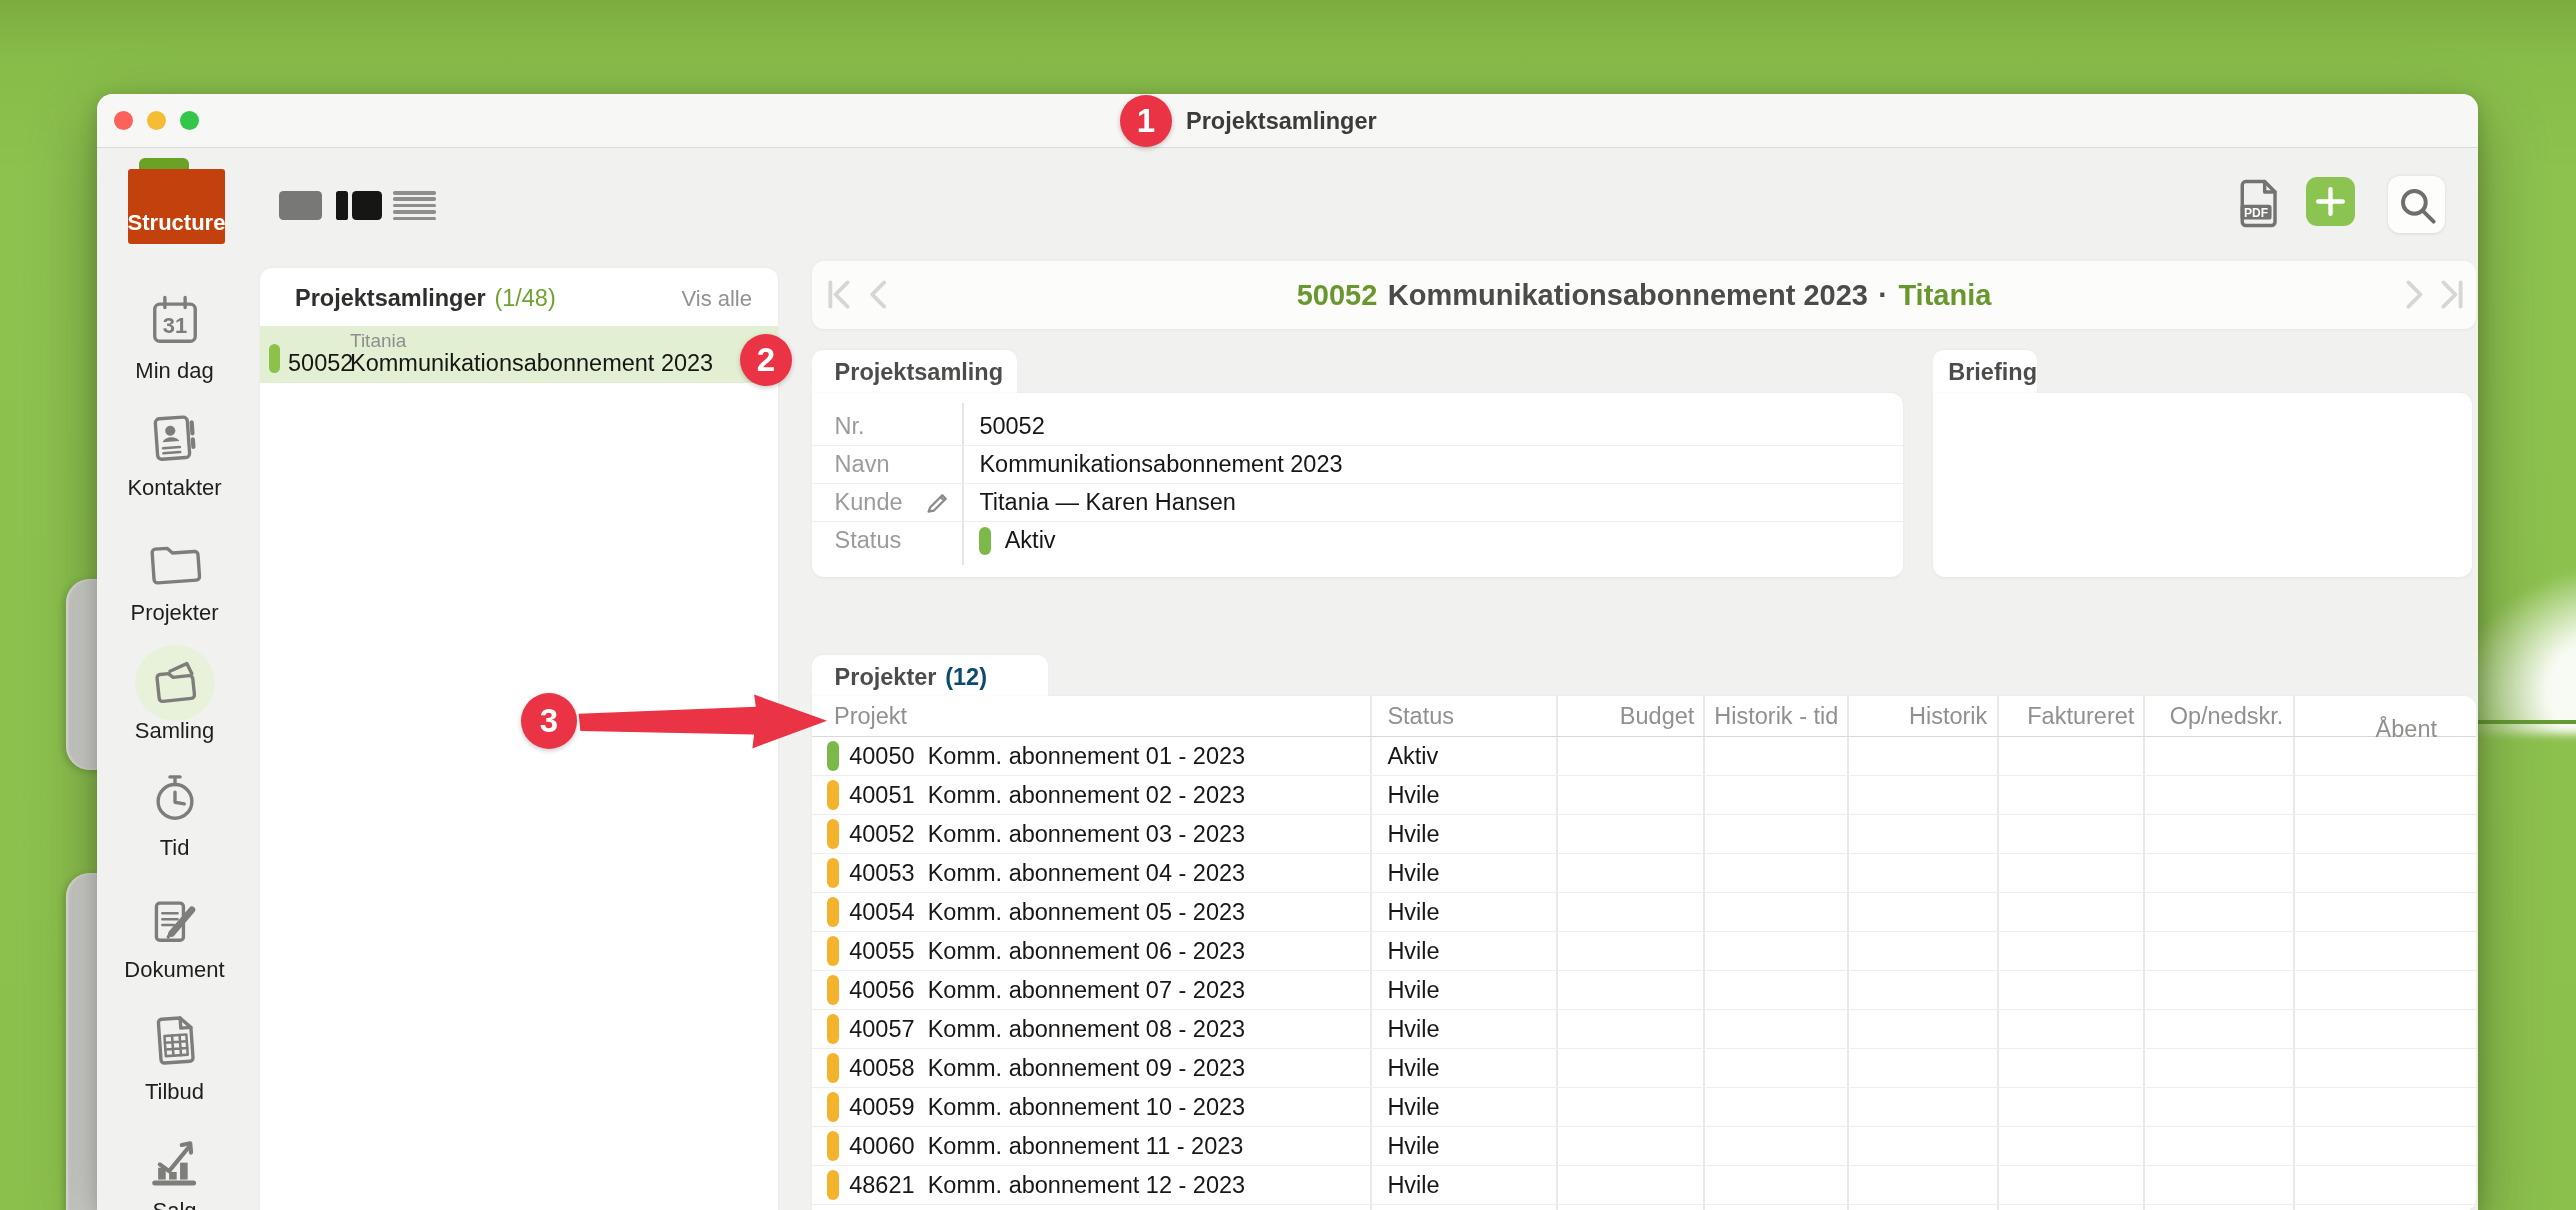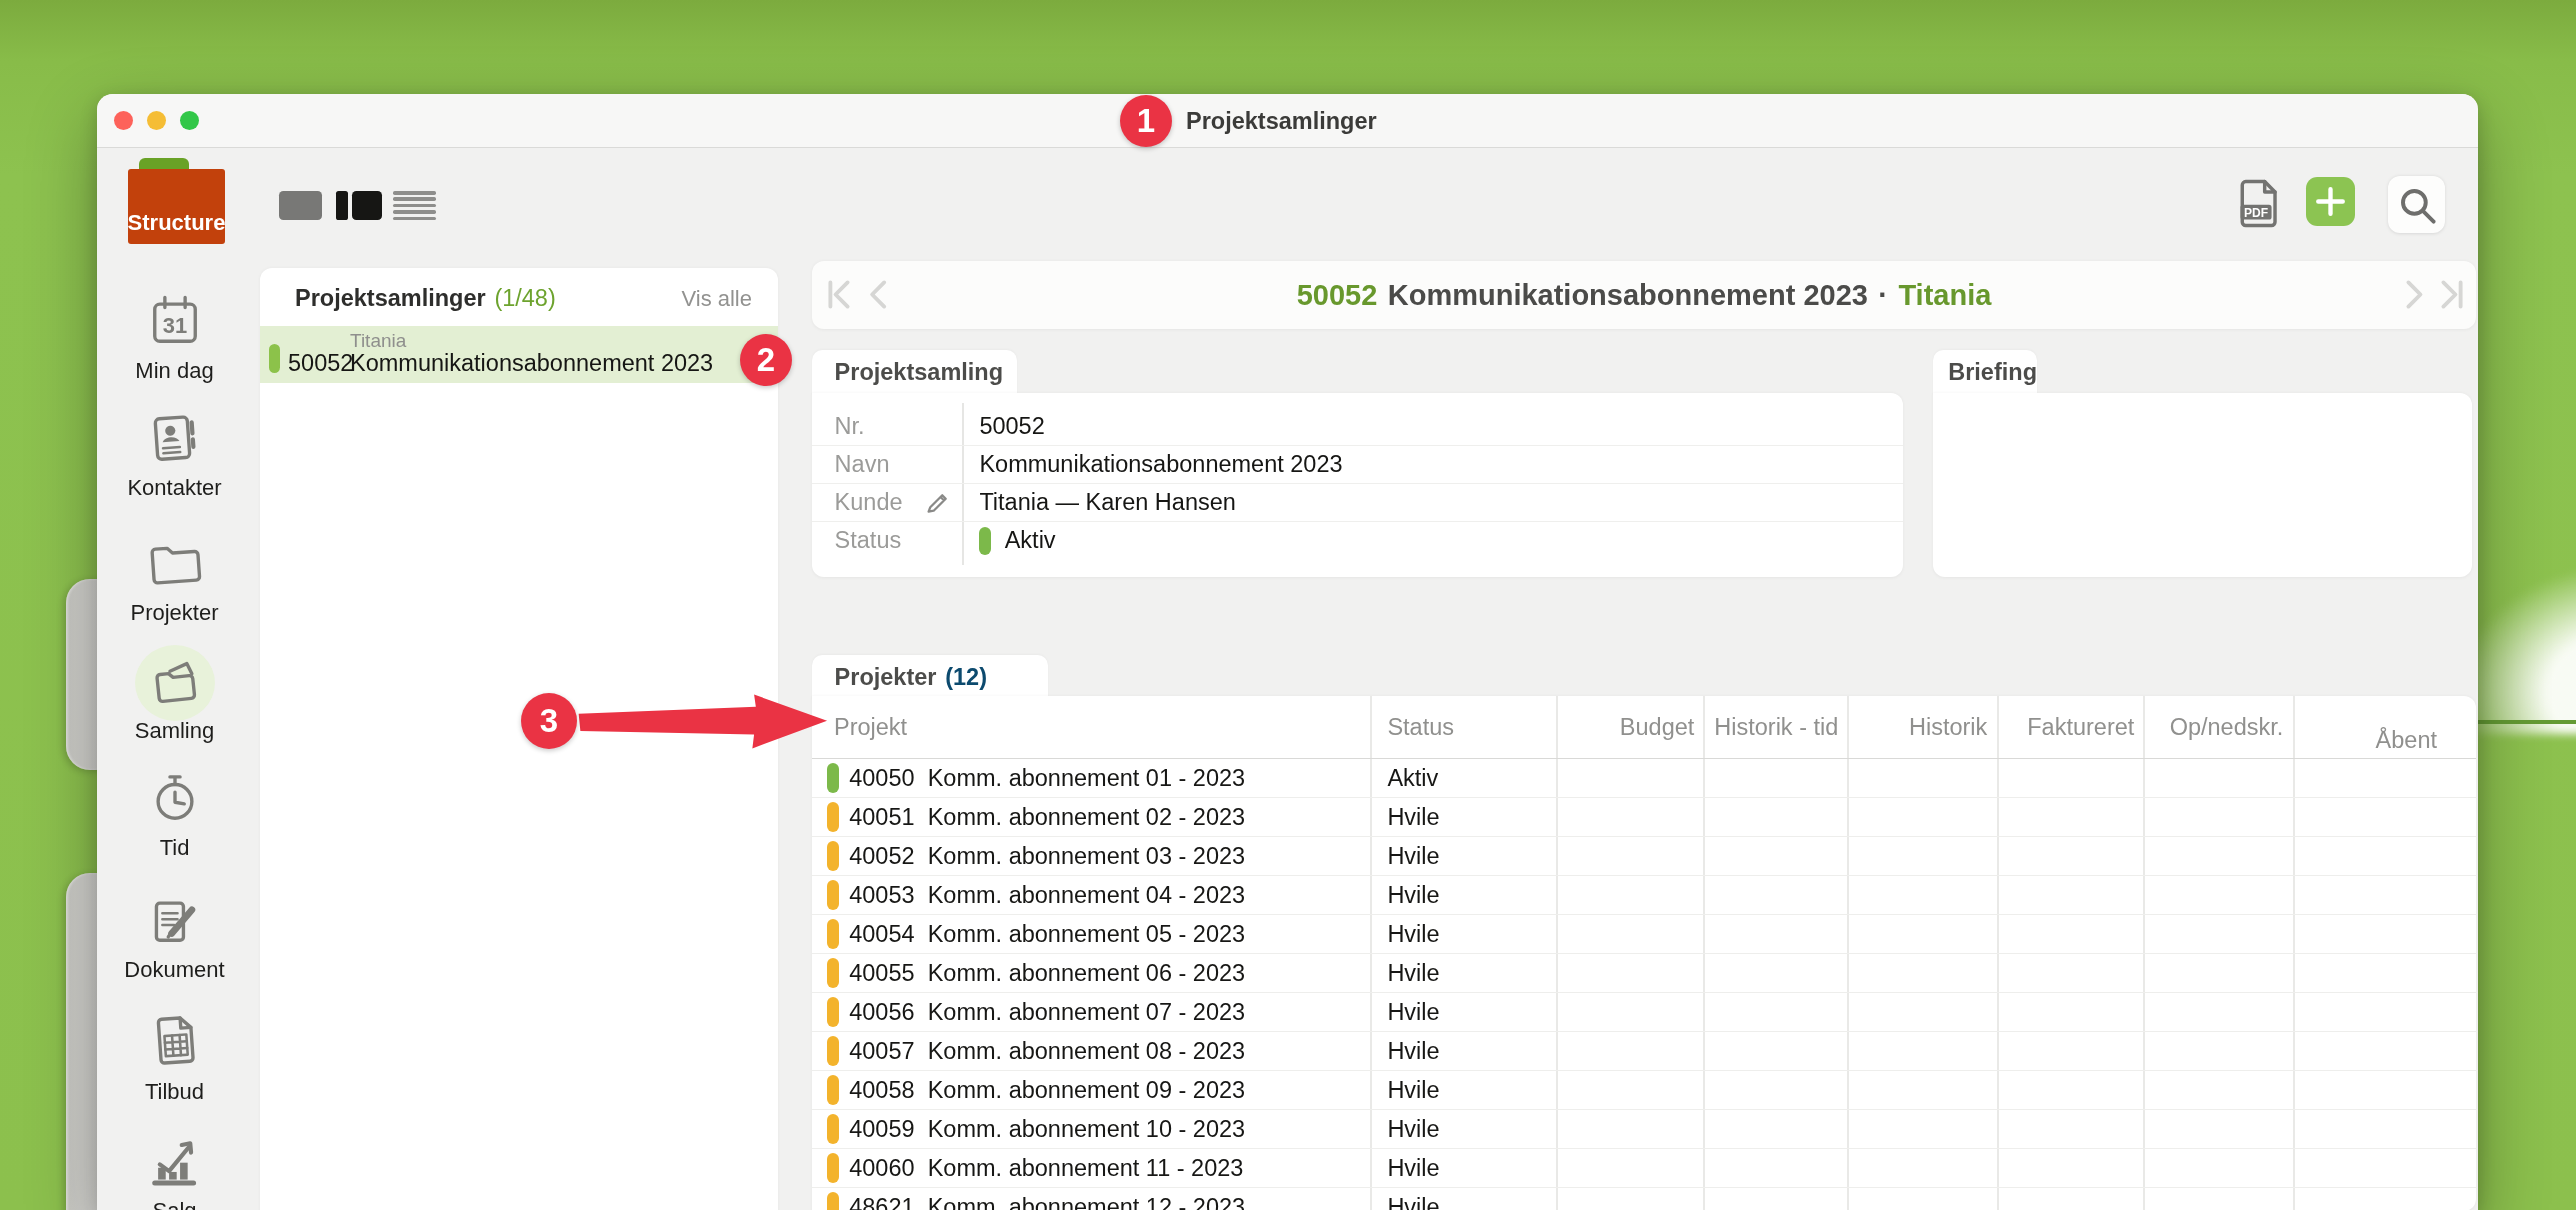--- a/index.html
+++ b/index.html
@@ -95,21 +95,21 @@
   .fvline { position:absolute; left:150px; top:10.4px; height:162px; width:1.7px; background:#e6e6e4; }
   .frow { display:flex; align-items:center; height:38px; }
   .frow + .frow { border-top:1.7px solid #efefed; }
   .flabel { width:150px; padding-left:22.6px; font-size:23.5px; color:#9b9b99; display:flex; align-items:center; }
   .fvalue { padding-left:17.4px; font-size:23.5px; color:#161614; display:flex; align-items:center; }
   .fpencil { margin-left:auto; margin-right:12px; }
   .fpill { width:11.3px; height:28px; border-radius:6px; margin-right:14px; }
 
   
   .tvline { position:absolute; top:0; bottom:0; width:1.7px; background:#e9e9e7; }
-  .thead { position:relative; display:flex; height:63px; align-items:center; border-bottom:1.7px solid #d9d9d7;
+  .thead { position:relative; display:flex; height:41px; align-items:center; border-bottom:1.7px solid #d9d9d7;
            font-size:23.5px; color:#90908e; }
   .trow { position:relative; display:flex; height:39px; align-items:center; border-bottom:1.7px solid #eeeeec;
           font-size:23.5px; color:#171715; }
   .c { height:100%; display:flex; align-items:center; }
   .w0 { width:558px; padding-left:14.8px; }
   .w1 { width:186px; padding-left:17.4px; }
   .w2 { width:147px; } .w3 { width:144px; } .w4 { width:149px; } .w5 { width:147px; } .w6 { width:149px; }
   .w7 { width:183px; padding-right:38px; }
   .num-r { justify-content:flex-end; padding-right:8.7px; }
   .w7.num-r { padding-right:38px;margin-top:27px; }

